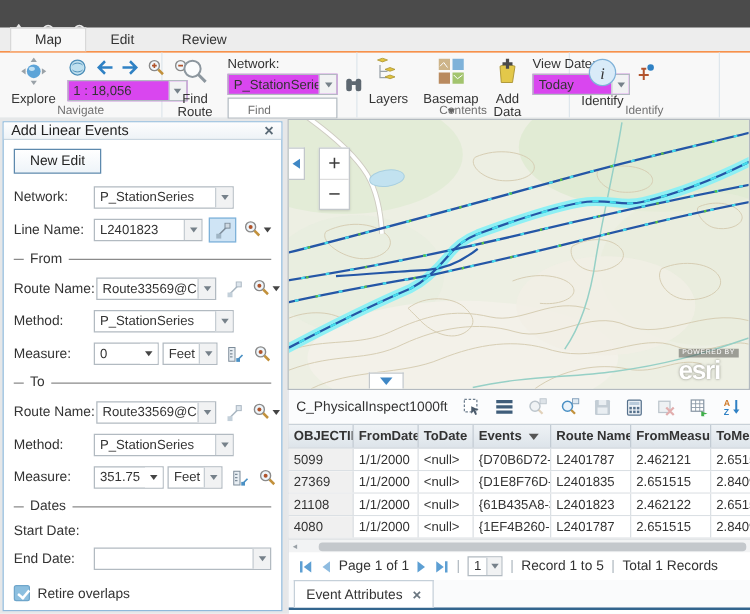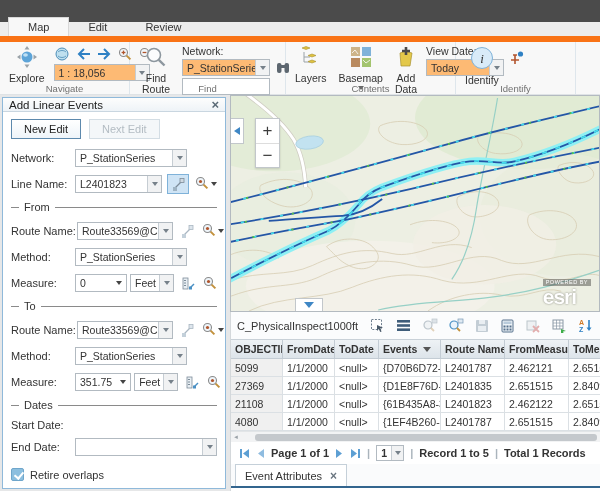--- a/index.html
+++ b/index.html
@@ -5,35 +5,35 @@
   * { margin:0; padding:0; box-sizing:border-box; }
   html,body { width:600px; height:491px; font-family:"Liberation Sans", sans-serif; background:#fff; overflow:hidden; }
   .app { position:relative; width:600px; height:491px; background:#e9eaeb; font-size:11px; color:#333; }
 
   
   .titlebar { position:absolute; top:0; left:0; right:0; height:34px; background:#4b4b4b; display:flex; align-items:flex-end; padding:0 6px; }
   .titlebar .ticons { display:flex; gap:8px; align-items:center; }
   .titlebar .title { position:absolute; left:0; right:0; text-align:center; color:#f2f2f2; font-size:11.5px; pointer-events:none; }
 
   
-  .tabrow { position:absolute; top:22px; left:0; right:0; height:21px; background:#ededed; border-bottom:7px solid #f97316; display:flex; align-items:flex-end; padding-left:8px;text-align:right; }
+  .tabrow { position:absolute; top:22px; left:0; right:0; height:21px; background:#ededed; border-bottom:2px solid #f97316; display:flex; align-items:flex-end; padding-left:8px;text-align:right; }
   .rtab { padding:3px 19px; font-size:11px; color:#333; cursor:default; }
   .rtab.active { background:#f8f8f8; border:1px solid #d8d8d8; border-bottom:none; }
 
   
   .ribbon { position:absolute; top:42px; left:0; right:0; height:53px; background:#f8f8f8; border-bottom:1px solid #dfe3e6; display:flex; }
   .rgroup { position:relative; height:100%; border-right:1px solid #dee6ec; padding:3px 6px 12px 6px; display:flex; align-items:flex-start; gap:6px; }
   .rgroup .glabel { position:absolute; bottom:0; left:0; right:0; text-align:center; font-size:9.5px; color:#707070; }
   .bigbtn { display:flex; flex-direction:column; align-items:center; justify-content:flex-start; padding:1px 3px; font-size:10.5px; color:#333; line-height:1.1; text-align:center; }
   .bigbtn .blabel { margin-top:2px; }
   .caret-d { width:0; height:0; border-left:3px solid transparent; border-right:3px solid transparent; border-top:4px solid #666; display:inline-block; margin-top:2px; }
   .iconrow { display:flex; gap:4px; align-items:center; height:16px; margin-top:1px; }
   .minicol { display:flex; flex-direction:column; gap:2px; }
   .rlabel { font-size:10.5px; color:#333; }
-  .combo { display:flex; height:17px; border:1px solid #b2bac1; background:#fdba74; align-items:center; }
+  .combo { display:flex; height:17px; border:1px solid #b2bac1; background:#d946ef; align-items:center; }
   .combo .cval { flex:1; padding:0 4px; font-size:10.5px; white-space:nowrap; overflow:hidden; }
   .combo .cbtn { width:14px; align-self:stretch; background:#f1f2f3; border-left:1px solid #c6cdd3; display:flex; align-items:center; justify-content:center; }
   .tinput { height:17px; border:1px solid #b2bac1; background:#fff; font-size:10.5px; padding:0 4px; font-family:"Liberation Sans",sans-serif; }
 
   
   .content { position:absolute; top:95px; left:0; right:0; bottom:0; background:#e6e7e8; }
 
   
   .panel { position:absolute; left:2px; top:2px; width:224px; bottom:2px; background:#fff; border:1px solid #8fb9da; display:flex; flex-direction:column; }
   .panel-h { height:22px; background:linear-gradient(#fdfdfd,#eef3f7); border-bottom:1px solid #c9d6e0; display:flex; align-items:center; padding:0 6px; }
@@ -89,21 +89,21 @@
   .gcell.c1 { width:52px; flex:none; }
   .gcell.c2 { width:44px; flex:none; }
   .gcell.c3 { width:62px; flex:none; }
   .gcell.c4 { width:64px; flex:none; }
   .gcell.c5 { width:64px; flex:none; }
   .gcell.c6 { flex:1; border-right:none; }
   .sortcaret { width:0; height:0; border-left:4px solid transparent; border-right:4px solid transparent; border-top:5px solid #555; margin-left:6px; }
   .hscroll { height:11px; background:#f2f3f4; border-top:1px solid #e2e5e7; display:flex; align-items:center; }
   .hthumb { height:7px; background:#c4c8cc; border-radius:3px; margin-left:14px; flex:1; margin-right:3px; }
   .harrow { width:10px; font-size:7px; color:#9aa1a7; text-align:center; }
-  .pager { height:22px; display:flex; align-items:center; gap:6px; padding:0 8px; font-size:11px; color:#333; background:#fff;font-weight:bold; }
+  .pager { height:22px; display:flex; align-items:center; gap:6px; padding:0 8px; font-size:11px; color:#333; background:#fff; }
   .pgico { display:flex; align-items:center; }
   .psep { color:#aab4bc; }
   .pagesel { display:flex; height:16px; border:1px solid #b2bac1; background:#fff; align-items:center; width:28px; }
   .pagesel .st { flex:1; text-align:center; font-size:10.5px; }
   .pagesel .sa { width:12px; align-self:stretch; background:#f1f2f3; border-left:1px solid #c6cdd3; display:flex; align-items:center; justify-content:center; }
   .btabbar { flex:1; background:#fff; }
   .btabs { height:24px; background:#fafbfc; border-bottom:2px solid #33658e; display:flex; align-items:flex-end; padding-left:4px; }
   .btab { height:22px; background:#fff; border:1px solid #c5d0d9; border-bottom:none; display:flex; align-items:center; gap:8px; padding:0 9px; font-size:11px; color:#333; }
   .btab .bx { color:#6a7680; font-weight:bold; font-size:12px; }
   .car { width:0; height:0; border-left:3.5px solid transparent; border-right:3.5px solid transparent; border-top:4px solid #76818a; }
@@ -316,21 +316,20 @@
   <div class="content">
 
     <div class="panel">
       <div class="panel-h">
         <span class="pt">Add Linear Events</span>
         <span class="px">×</span>
       </div>
       <div class="panel-b">
         <div class="editbtns">
           <button class="ebtn">New Edit</button>
-          <button class="ebtn disabled">Next Edit</button>
         </div>
 
         <div class="frow">
           <span class="flabel">Network:</span>
           <div class="sel" style="width:112px;">
             <span class="st">P_StationSeries</span>
             <span class="sa">
                 <i class="car"></i>
               </span>
           </div>

